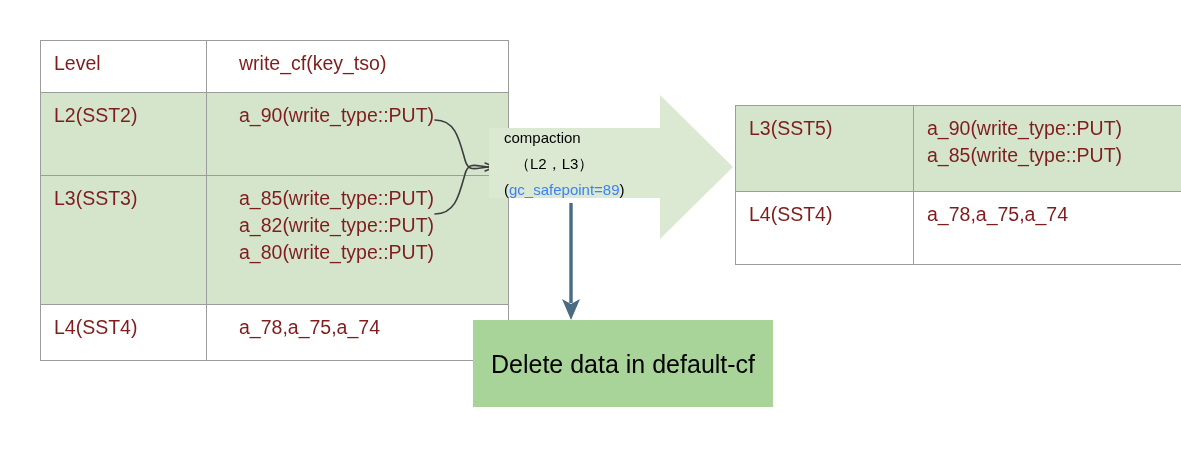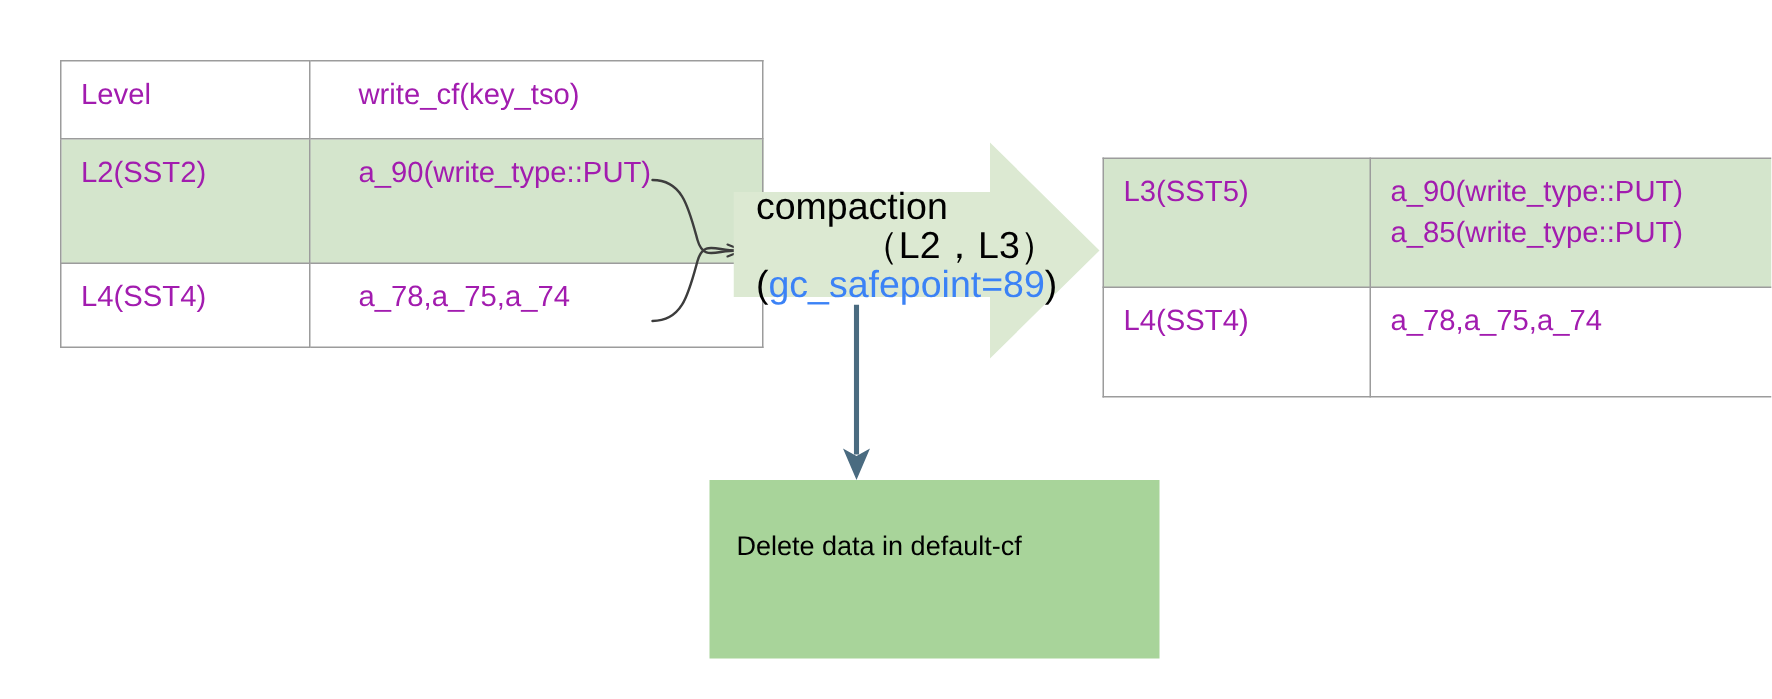--- a/index.html
+++ b/index.html
@@ -25,21 +25,21 @@
     border-collapse: collapse;
     table-layout: fixed;
     background: #ffffff;
   }
   .lsm-table td {
     border: 1.4px solid #9c9c9c;
     vertical-align: top;
     padding: 9px 12px 9px 13px;
     font-size: 19.5px;
     line-height: 27px;
-    color: #a21caf;
+    color: #7f1d1d;
     background: #ffffff;
     white-space: nowrap;
   }
   .lsm-table td.green { background: #d4e5cc; }
   .cell-lines > div { white-space: nowrap; }
 
   #table-left  { left: 40px;  top: 40px;  width: 397px; }
   #table-left td.c-level { width: 140px; }
   #table-left td.c-data  { width: 257px; padding-left: 32px; }
   #table-left tr.r-head td { height: 33px; }
@@ -61,26 +61,26 @@
     width: 246px;
     height: 148px;
   }
   #block-arrow svg { display: block; }
 
   
   #compaction-label {
     position: absolute;
     left: 504px;
     top: 125px;
-    font-size: 25px;
+    font-size: 15px;
     line-height: 26px;
     color: #000000;
     white-space: nowrap;
   }
-  #compaction-label .indent { padding-left: 11px; text-align: right; }
+  #compaction-label .indent { padding-left: 11px; }
   .red { color: #3b82f6; }
 
   
   #brace-connector {
     position: absolute;
     left: 433px;
     top: 118px;
     width: 66px;
     height: 98px;
   }
@@ -93,25 +93,25 @@
     width: 30px;
     height: 118px;
   }
 
   
   #delete-note {
     position: absolute;
     left: 473px;
     top: 320px;
     width: 300px;
-    height: 119px;
+    height: 87px;
     background: #a8d49a;
     box-sizing: border-box;
     padding: 30px 0 0 18px;
-    font-size: 18px;
+    font-size: 25px;
     line-height: 28px;
     color: #000000;
     white-space: nowrap;
   }
 </style>
 </head>
 <body>
 
 <div id="canvas">
 
@@ -119,20 +119,30 @@
     <tbody>
         <tr class="r-head">
       <td class="c-level">Level</td>
       <td class="c-data">write_cf(key_tso)</td>
     </tr>
     <tr class="r-l2">
       <td class="c-level green">L2(SST2)</td>
       <td class="c-data green">
         <div class="cell-lines">
           <div>a_90(write_type::PUT)</div>
+        </div>
+      </td>
+    </tr>
+    <tr class="r-l3">
+      <td class="c-level green">L3(SST3)</td>
+      <td class="c-data green">
+        <div class="cell-lines">
+          <div>a_85(write_type::PUT)</div>
+          <div>a_82(write_type::PUT)</div>
+          <div>a_80(write_type::PUT)</div>
         </div>
       </td>
     </tr>
     <tr class="r-l4">
       <td class="c-level">L4(SST4)</td>
       <td class="c-data">
         <div class="cell-lines">
           <div>a_78,a_75,a_74</div>
         </div>
       </td>

